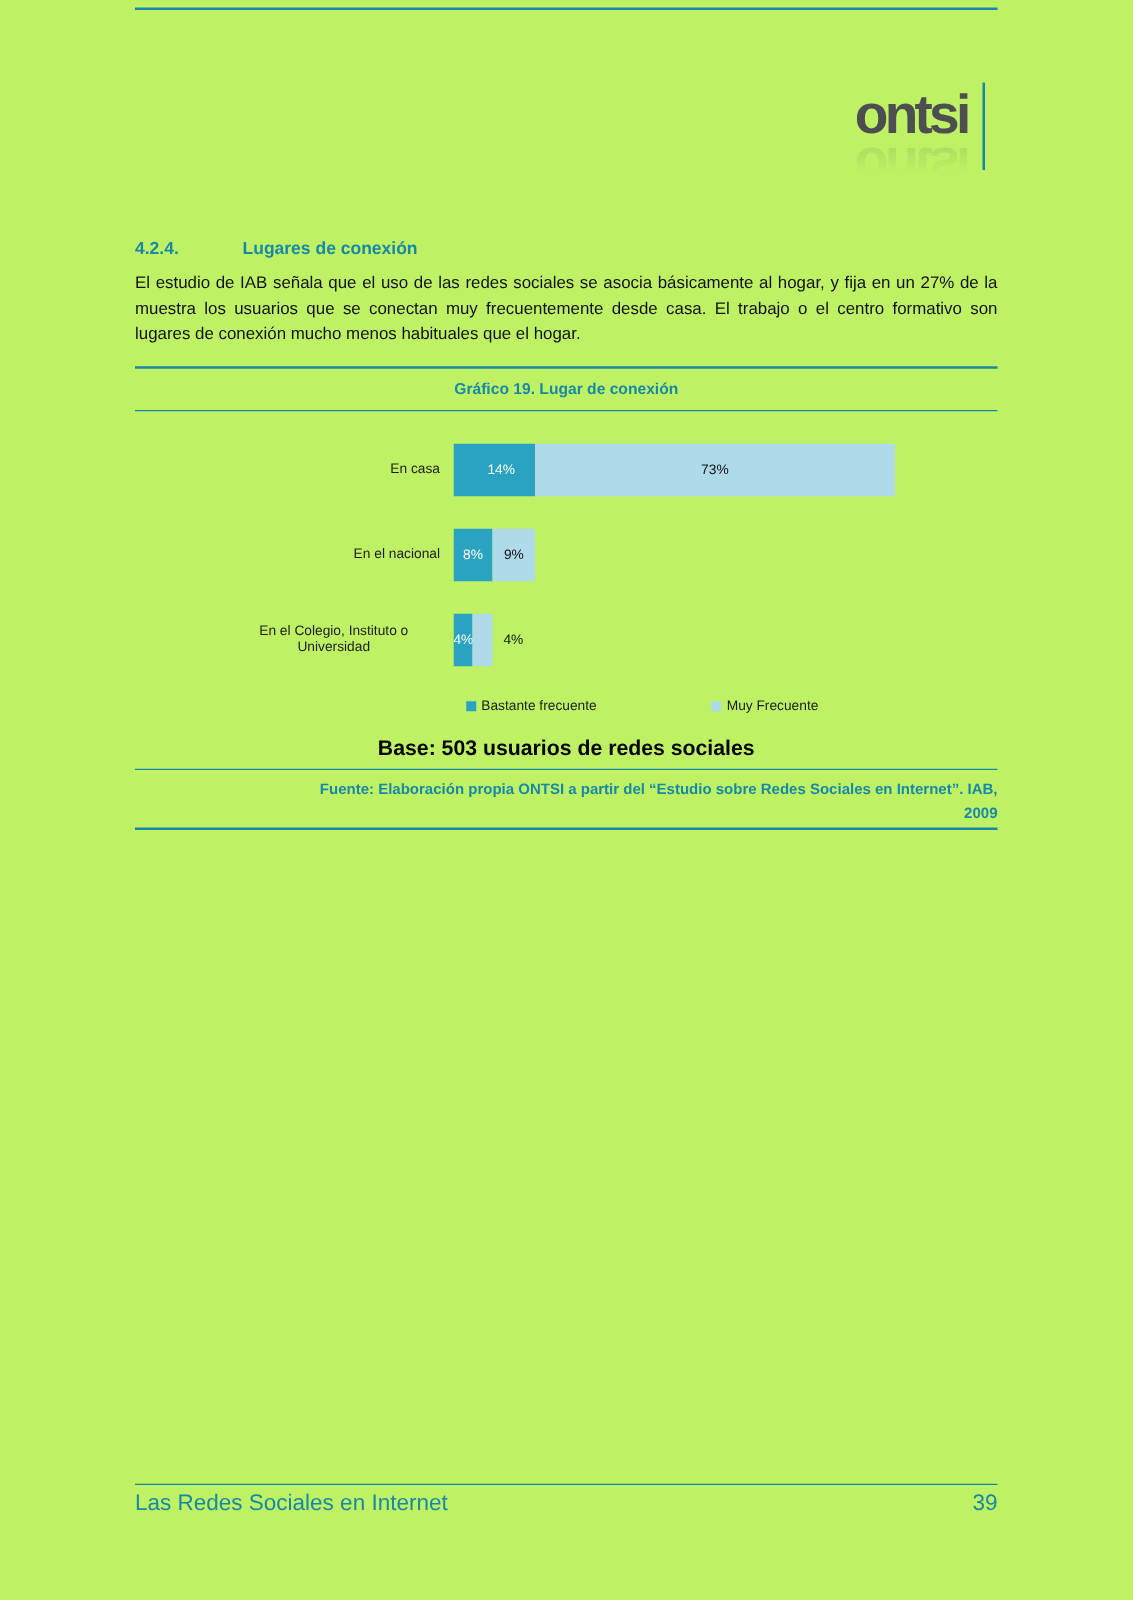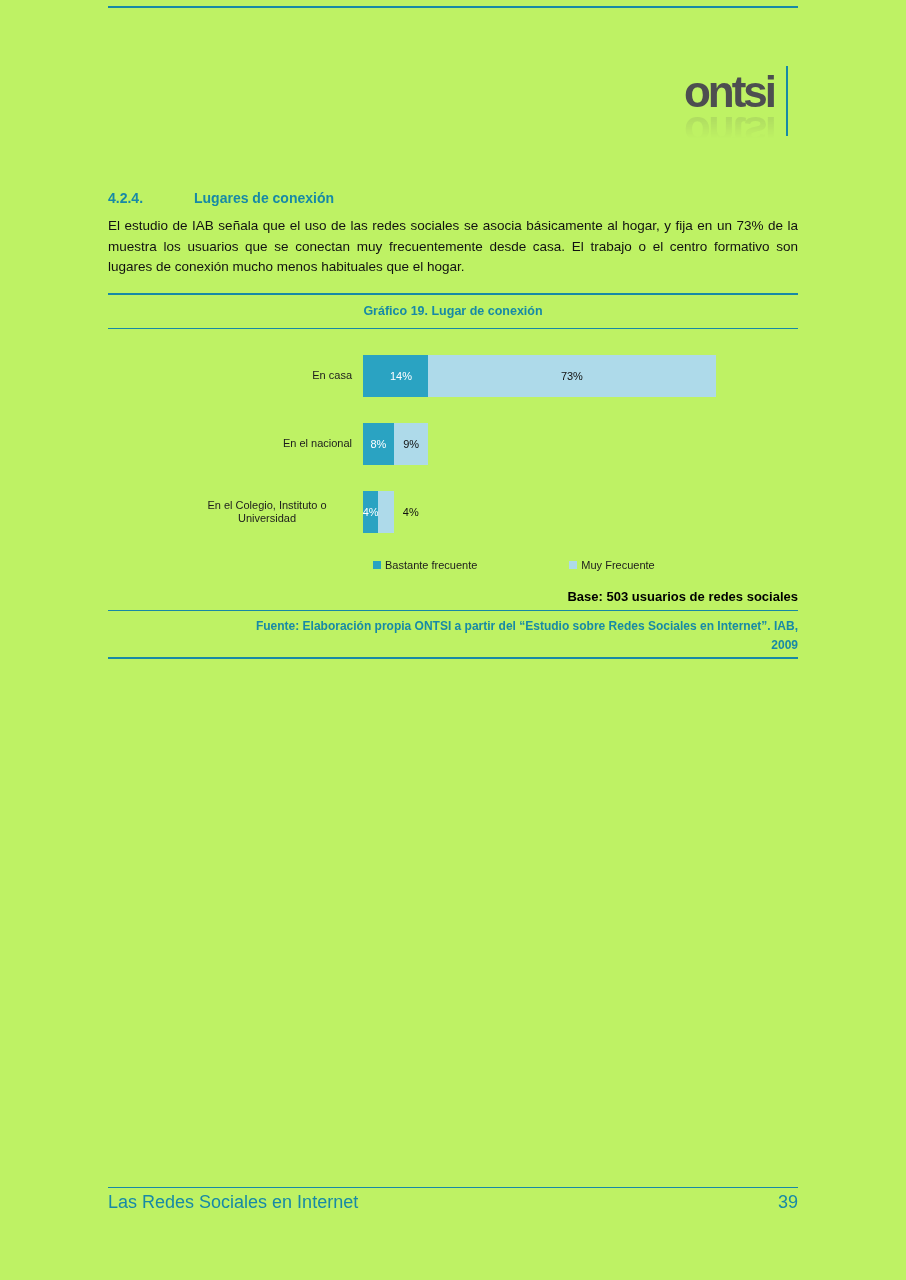--- a/index.html
+++ b/index.html
@@ -61,21 +61,21 @@
   }
   .seg-label-light{color:#ffffff;}
   .seg-label-dark{color:#111111;}
   .outside-label{font-size:11px;color:#111;margin-left:9px;white-space:nowrap;}
 
   .legend{display:flex;align-items:center;margin:16px 0 0 265px;gap:92px;}
   .legend-item{display:flex;align-items:center;font-size:11px;color:#1c1c1c;text-align:right;}
   .legend-swatch{width:8px;height:8px;margin-right:4px;display:inline-block;}
 
   .base-note{
-    margin:18px 0 6px 0;text-align:right;font-size:13px;font-weight:bold;color:#000;
+    margin:18px 0 6px 0;text-align:center;font-size:17px;font-weight:bold;color:#000;
   }
   .source-note{
     color:#1789A6;font-size:12px;font-weight:bold;text-align:right;line-height:19px;
     padding:6px 0 2px 0;
   }
 
   
   .footer{
     position:absolute;left:108px;width:690px;top:1187px;
     border-top:1px solid #1789A6;padding-top:4px;
@@ -95,21 +95,21 @@
         <div class="wordmark">ontsi</div>
         <div class="wordmark reflection">ontsi</div>
       </div>
       <div class="logo-divider"></div>
     </div>
 
     <div class="section-heading">
       <span class="section-number">4.2.4.</span><span>Lugares de conexión</span>
     </div>
 
-    <div class="body-paragraph">El estudio de IAB señala que el uso de las redes sociales se asocia básicamente al hogar, y fija en un 73% de la muestra los usuarios que se conectan muy frecuentemente desde casa. El trabajo o el centro formativo son lugares de conexión mucho menos habituales que el hogar.</div>
+    <div class="body-paragraph">El estudio de IAB señala que el uso de las redes sociales se asocia básicamente al hogar, y fija en un 27% de la muestra los usuarios que se conectan muy frecuentemente desde casa. El trabajo o el centro formativo son lugares de conexión mucho menos habituales que el hogar.</div>
 
     <div class="chart-block">
       <div class="rule-2"></div>
       <div class="chart-title">Gráfico 19. Lugar de conexión</div>
       <div class="rule-1"></div>
 
       <div class="chart-plot">
           <div class="chart-row">
             <div class="row-label">
               <span>En casa</span>

